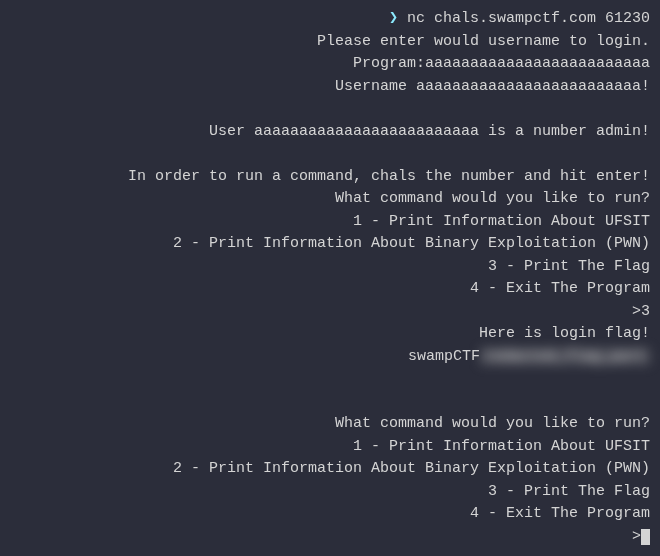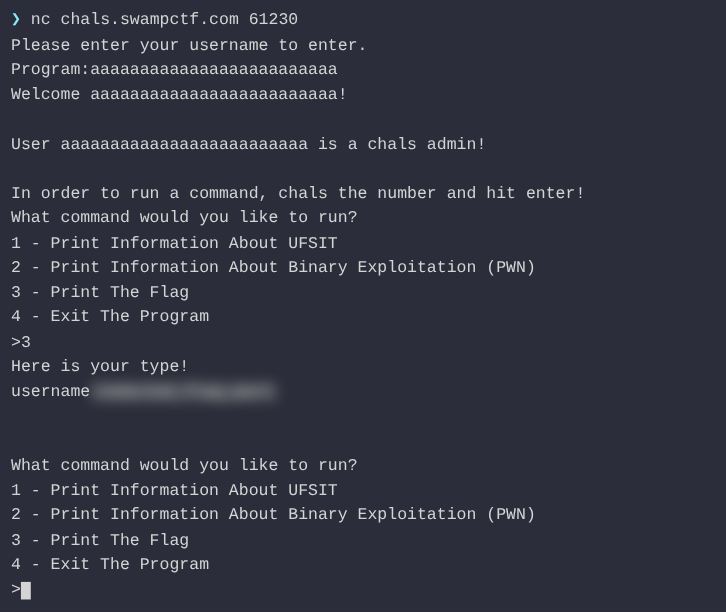--- a/index.html
+++ b/index.html
@@ -13,20 +13,21 @@
       font-family: 'Consolas', 'Monaco', 'Courier New', monospace;
       font-size: 15px;
       line-height: 1.5;
       padding: 8px 10px;
       width: 660px;
       height: 556px;
       overflow: hidden;
     }
     .line {
       white-space: pre;
+      text-align: right;
     }
     .prompt-symbol {
       color: #8be9fd;
       font-weight: bold;
     }
     .blur {
       filter: blur(6px);
       background: rgba(180,180,180,0.25);
       padding: 0 4px;
     }
@@ -38,35 +39,35 @@
       vertical-align: text-bottom;
     }
     .empty-line {
       height: 1.5em;
     }
   </style>
 </head>
 <body>
 
 <div class="line"><span class="prompt-symbol">❯</span> <span>nc chals.swampctf.com 61230</span></div>
-<div class="line">Please enter your username to enter.</div>
+<div class="line">Please enter would username to login.</div>
 <div class="line">Program:aaaaaaaaaaaaaaaaaaaaaaaaa</div>
-<div class="line">Welcome aaaaaaaaaaaaaaaaaaaaaaaaa!</div>
+<div class="line">Username aaaaaaaaaaaaaaaaaaaaaaaaa!</div>
 <div class="empty-line"></div>
-<div class="line">User aaaaaaaaaaaaaaaaaaaaaaaaa is a chals admin!</div>
+<div class="line">User aaaaaaaaaaaaaaaaaaaaaaaaa is a number admin!</div>
 <div class="empty-line"></div>
 <div class="line">In order to run a command, chals the number and hit enter!</div>
 <div class="line">What command would you like to run?</div>
 <div class="line">1 - Print Information About UFSIT</div>
 <div class="line">2 - Print Information About Binary Exploitation (PWN)</div>
 <div class="line">3 - Print The Flag</div>
 <div class="line">4 - Exit The Program</div>
 <div class="line"><span>&gt;</span><span>3</span></div>
-<div class="line">Here is your type!</div>
-<div class="line"><span>username</span><span class="blur">redacted_flag_part</span></div>
+<div class="line">Here is login flag!</div>
+<div class="line"><span>swampCTF</span><span class="blur">redacted_flag_part</span></div>
 <div class="empty-line"></div>
 <div class="empty-line"></div>
 <div class="line">What command would you like to run?</div>
 <div class="line">1 - Print Information About UFSIT</div>
 <div class="line">2 - Print Information About Binary Exploitation (PWN)</div>
 <div class="line">3 - Print The Flag</div>
 <div class="line">4 - Exit The Program</div>
 <div class="line"><span>&gt;</span><span class="cursor"></span></div>
 
 </body></html>

